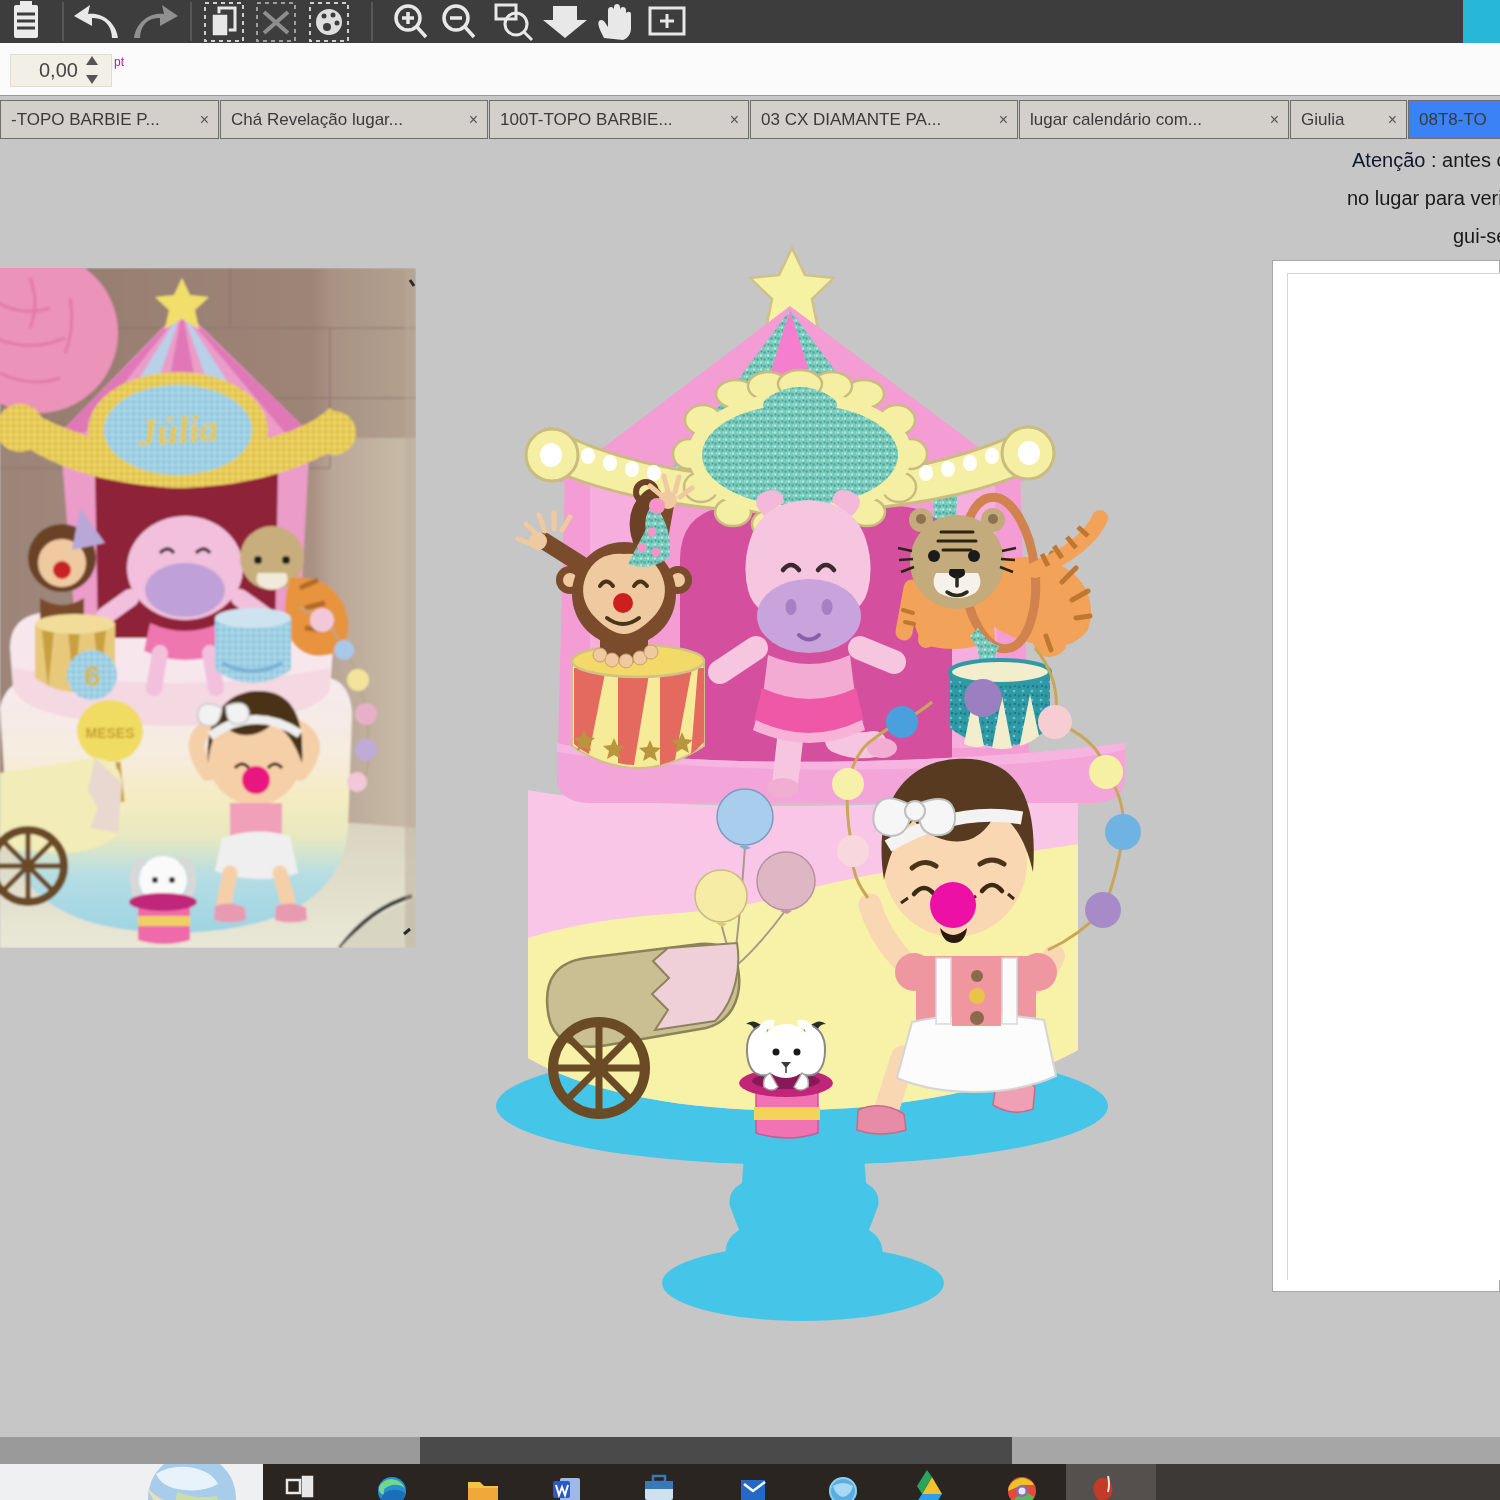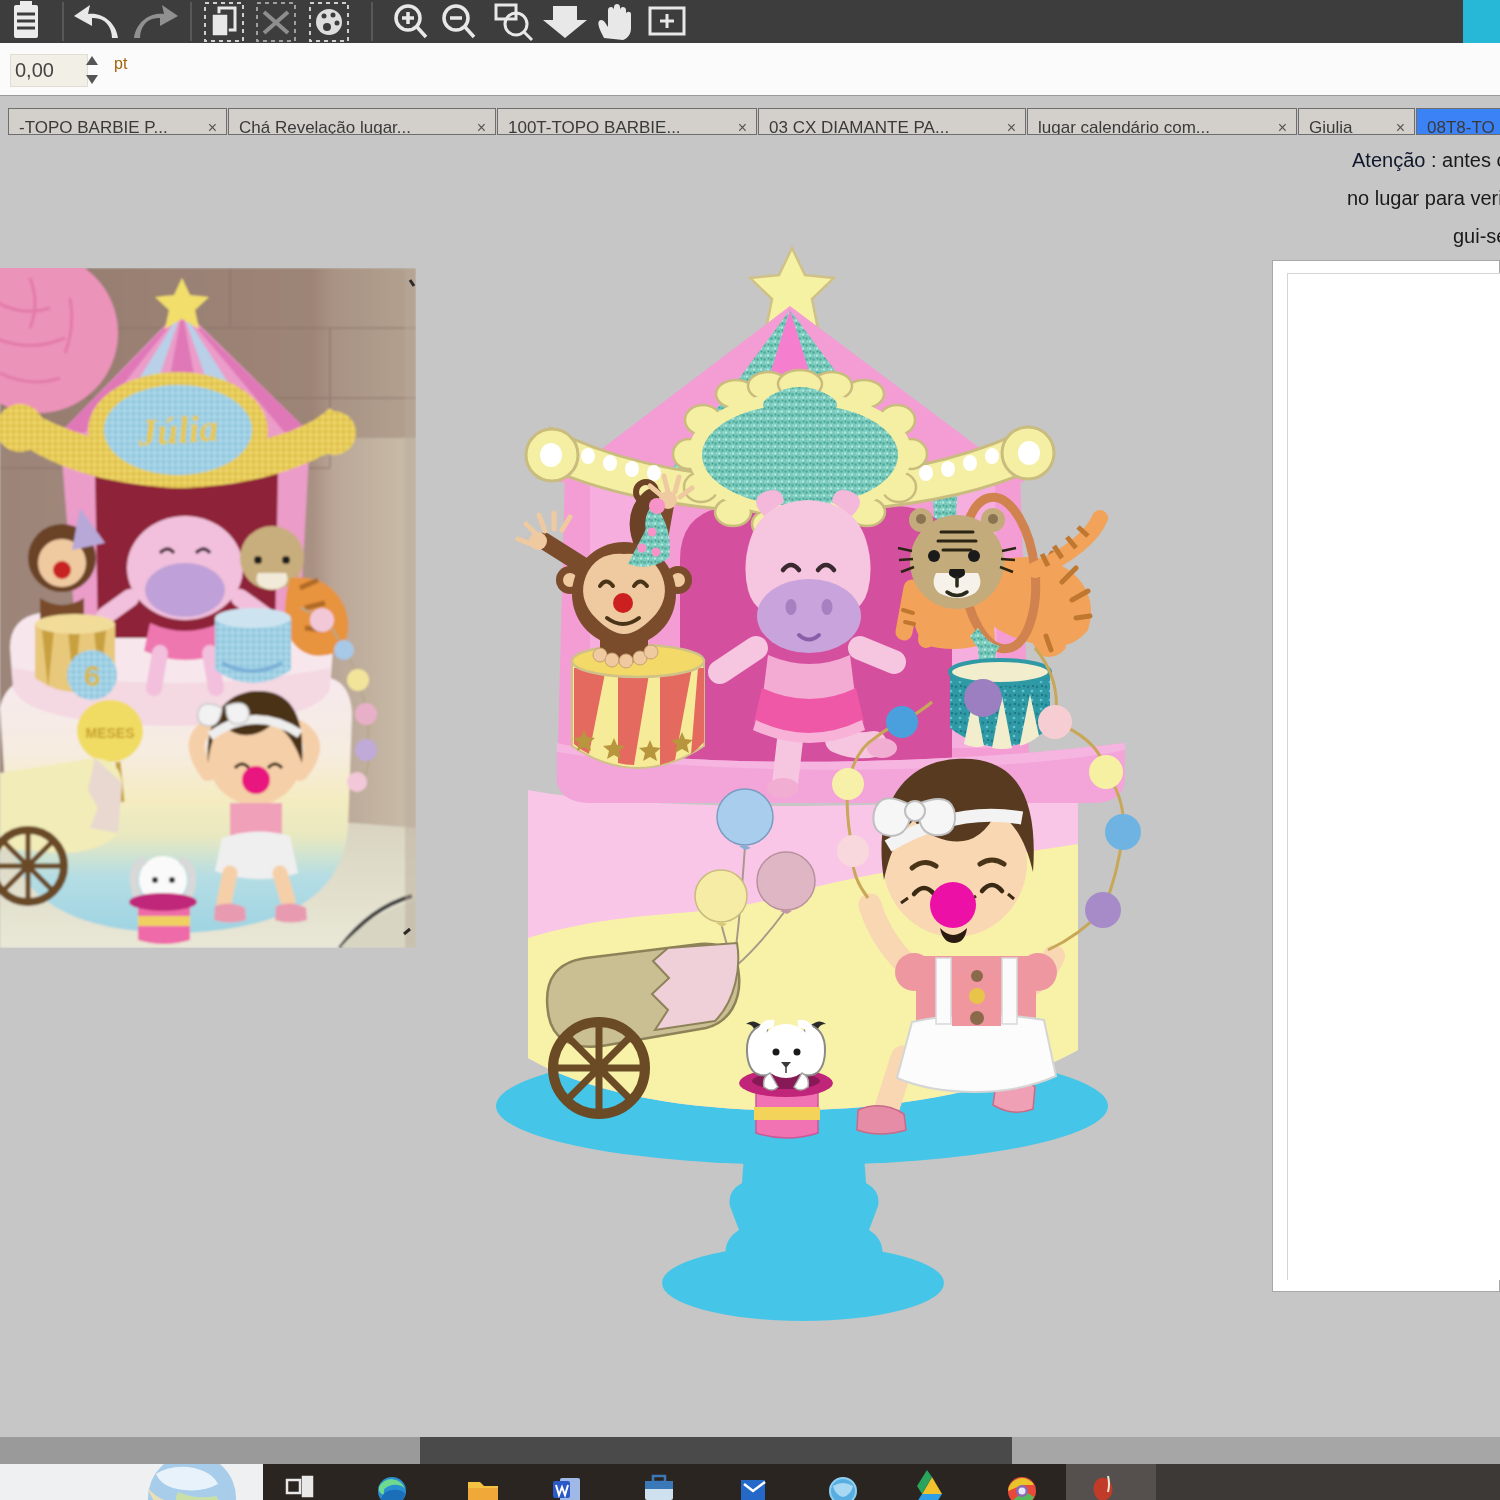--- a/index.html
+++ b/index.html
@@ -3,25 +3,25 @@
 <meta charset="utf-8">
 <style>
   html,body{margin:0;padding:0;}
   body{width:1500px;height:1500px;position:relative;overflow:hidden;
        font-family:"Liberation Sans",sans-serif;background:#c6c6c6;}
   .abs{position:absolute;}
   #toolbar{left:0;top:0;width:1463px;height:43px;background:#3d3d3d;}
   #cyanblock{left:1463px;top:0;width:37px;height:43px;background:#27b7d7;}
   #row2{left:0;top:43px;width:1500px;height:52px;background:#fbfbfb;border-bottom:1px solid #9a9a9a;}
   #field{left:10px;top:11px;width:72px;height:31px;background:#f2efe7;border:1px solid #e0ddd4;
-         color:#444;font-size:20px;line-height:31px;padding-left:4px;}
-  #pt{left:114px;top:12px;color:#a16207;font-size:16px;}
+         color:#444;font-size:20px;line-height:31px;padding-left:28px;}
+  #pt{left:114px;top:12px;color:#a21caf;font-size:12px;}
   #tabbar{left:0;top:96px;width:1500px;height:41px;}
-  .tab{position:absolute;top:12px;height:27px;background:#d3d0cb;border:1px solid #6e6e6e;
-       box-sizing:border-box;color:#3a3a3a;font-size:17px;line-height:37px;white-space:nowrap;overflow:hidden;margin-left:8px;}
+  .tab{position:absolute;top:4px;height:39px;background:#d3d0cb;border:1px solid #6e6e6e;
+       box-sizing:border-box;color:#3a3a3a;font-size:17px;line-height:37px;white-space:nowrap;overflow:hidden;}
   .tab .tx{position:absolute;left:10px;top:0;}
   .tab .cl{position:absolute;right:9px;top:0;color:#555;font-size:16px;}
   .tab.active{background:#3b82f6;}
   #warn{top:146px;left:0px;width:1500px;height:115px;color:#1a1a1a;font-size:20px;line-height:28px;white-space:nowrap;overflow:hidden;}
   #page{left:1272px;top:260px;width:228px;height:1032px;background:#fff;border:1px solid #a8a8a8;box-sizing:border-box;}
   #pageinner{left:1287px;top:273px;width:213px;height:1006px;background:#fff;border-left:1px solid #d5d5d5;border-top:1px solid #d5d5d5;}
   #strip1{left:0px;top:1437px;width:420px;height:27px;background:#9a9a9a;}
   #strip2{left:420px;top:1437px;width:592px;height:27px;background:#4a4a4a;}
   #strip3{left:1012px;top:1437px;width:488px;height:27px;background:#a6a6a6;}
   #taskbar{left:0;top:1464px;width:1500px;height:36px;background:#2b2522;}

